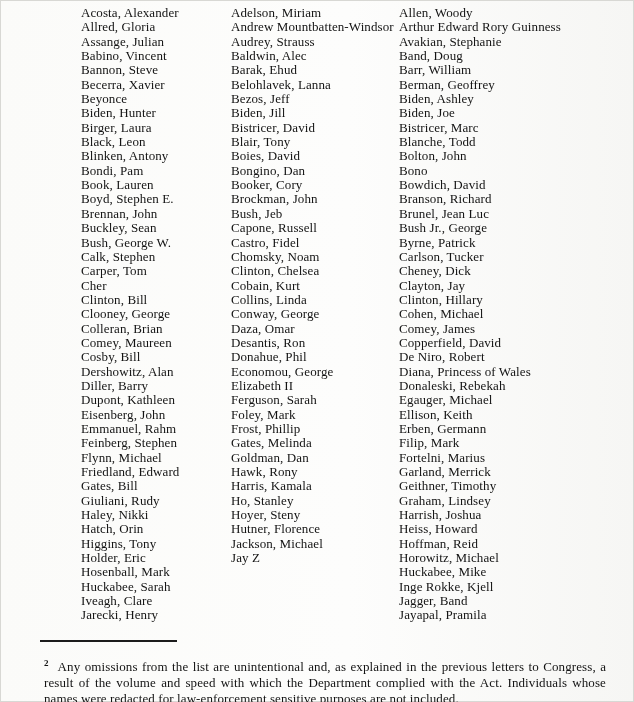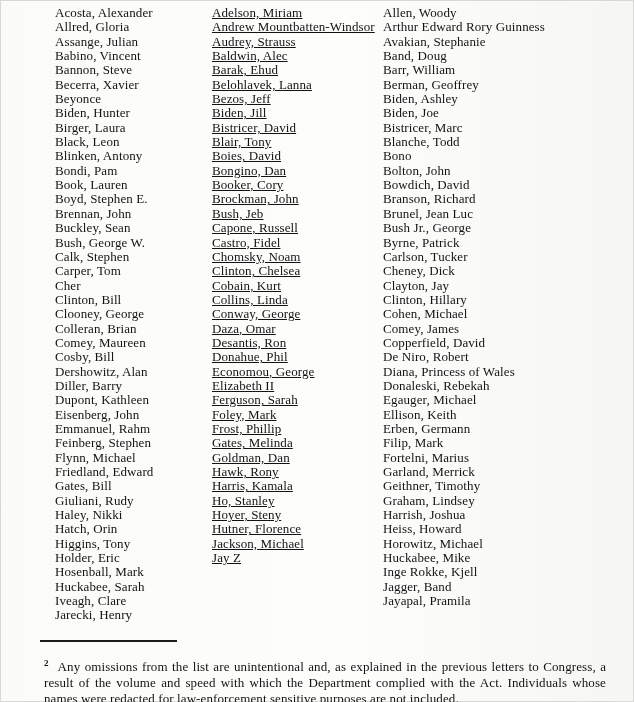--- a/index.html
+++ b/index.html
@@ -17,25 +17,26 @@
     overflow: hidden;
     box-shadow: inset 0 0 0 1px #d8d8d4;
   }
   .name-col {
     position: absolute;
     top: 6px;
     font-size: 13px;
     line-height: 14.35px;
     white-space: nowrap;
     letter-spacing: 0.1px;
+    margin-left: 26px;
   }
   .name-col .name-row { height: 14.35px; }
   .col1 { left: 55px; }
-  .col2 { left: 212px; text-decoration: underline; }
-  .col3 { left: 383px; }
+  .col2 { left: 205px; }
+  .col3 { left: 373px; }
   .footnote-sep {
     position: absolute;
     left: 40px;
     top: 640px;
     width: 137px;
     height: 0;
     border-top: 2px solid #1c1c1c;
   }
   .footnote {
     position: absolute;
@@ -152,22 +153,22 @@
       <div class="name-row">Allen, Woody</div>
       <div class="name-row">Arthur Edward Rory Guinness</div>
       <div class="name-row">Avakian, Stephanie</div>
       <div class="name-row">Band, Doug</div>
       <div class="name-row">Barr, William</div>
       <div class="name-row">Berman, Geoffrey</div>
       <div class="name-row">Biden, Ashley</div>
       <div class="name-row">Biden, Joe</div>
       <div class="name-row">Bistricer, Marc</div>
       <div class="name-row">Blanche, Todd</div>
+      <div class="name-row">Bolton, John</div>
       <div class="name-row">Bono</div>
-      <div class="name-row">Bolton, John</div>
       <div class="name-row">Bowdich, David</div>
       <div class="name-row">Branson, Richard</div>
       <div class="name-row">Brunel, Jean Luc</div>
       <div class="name-row">Bush Jr., George</div>
       <div class="name-row">Byrne, Patrick</div>
       <div class="name-row">Carlson, Tucker</div>
       <div class="name-row">Cheney, Dick</div>
       <div class="name-row">Clayton, Jay</div>
       <div class="name-row">Clinton, Hillary</div>
       <div class="name-row">Cohen, Michael</div>
@@ -179,20 +180,21 @@
       <div class="name-row">Egauger, Michael</div>
       <div class="name-row">Ellison, Keith</div>
       <div class="name-row">Erben, Germann</div>
       <div class="name-row">Filip, Mark</div>
       <div class="name-row">Fortelni, Marius</div>
       <div class="name-row">Garland, Merrick</div>
       <div class="name-row">Geithner, Timothy</div>
       <div class="name-row">Graham, Lindsey</div>
       <div class="name-row">Harrish, Joshua</div>
       <div class="name-row">Heiss, Howard</div>
+      <div class="name-row">Hoffman, Reid</div>
       <div class="name-row">Horowitz, Michael</div>
       <div class="name-row">Huckabee, Mike</div>
       <div class="name-row">Inge Rokke, Kjell</div>
       <div class="name-row">Jagger, Band</div>
       <div class="name-row">Jayapal, Pramila</div>
     </div>
 
   <div class="footnote-sep"></div>
 
   <p class="footnote"><sup>2</sup><span>Any omissions from the list are unintentional and, as explained in the previous letters to Congress, a result of the volume and speed with which the Department complied with the Act. Individuals whose names were redacted for law-enforcement sensitive purposes are not included.</span></p>

